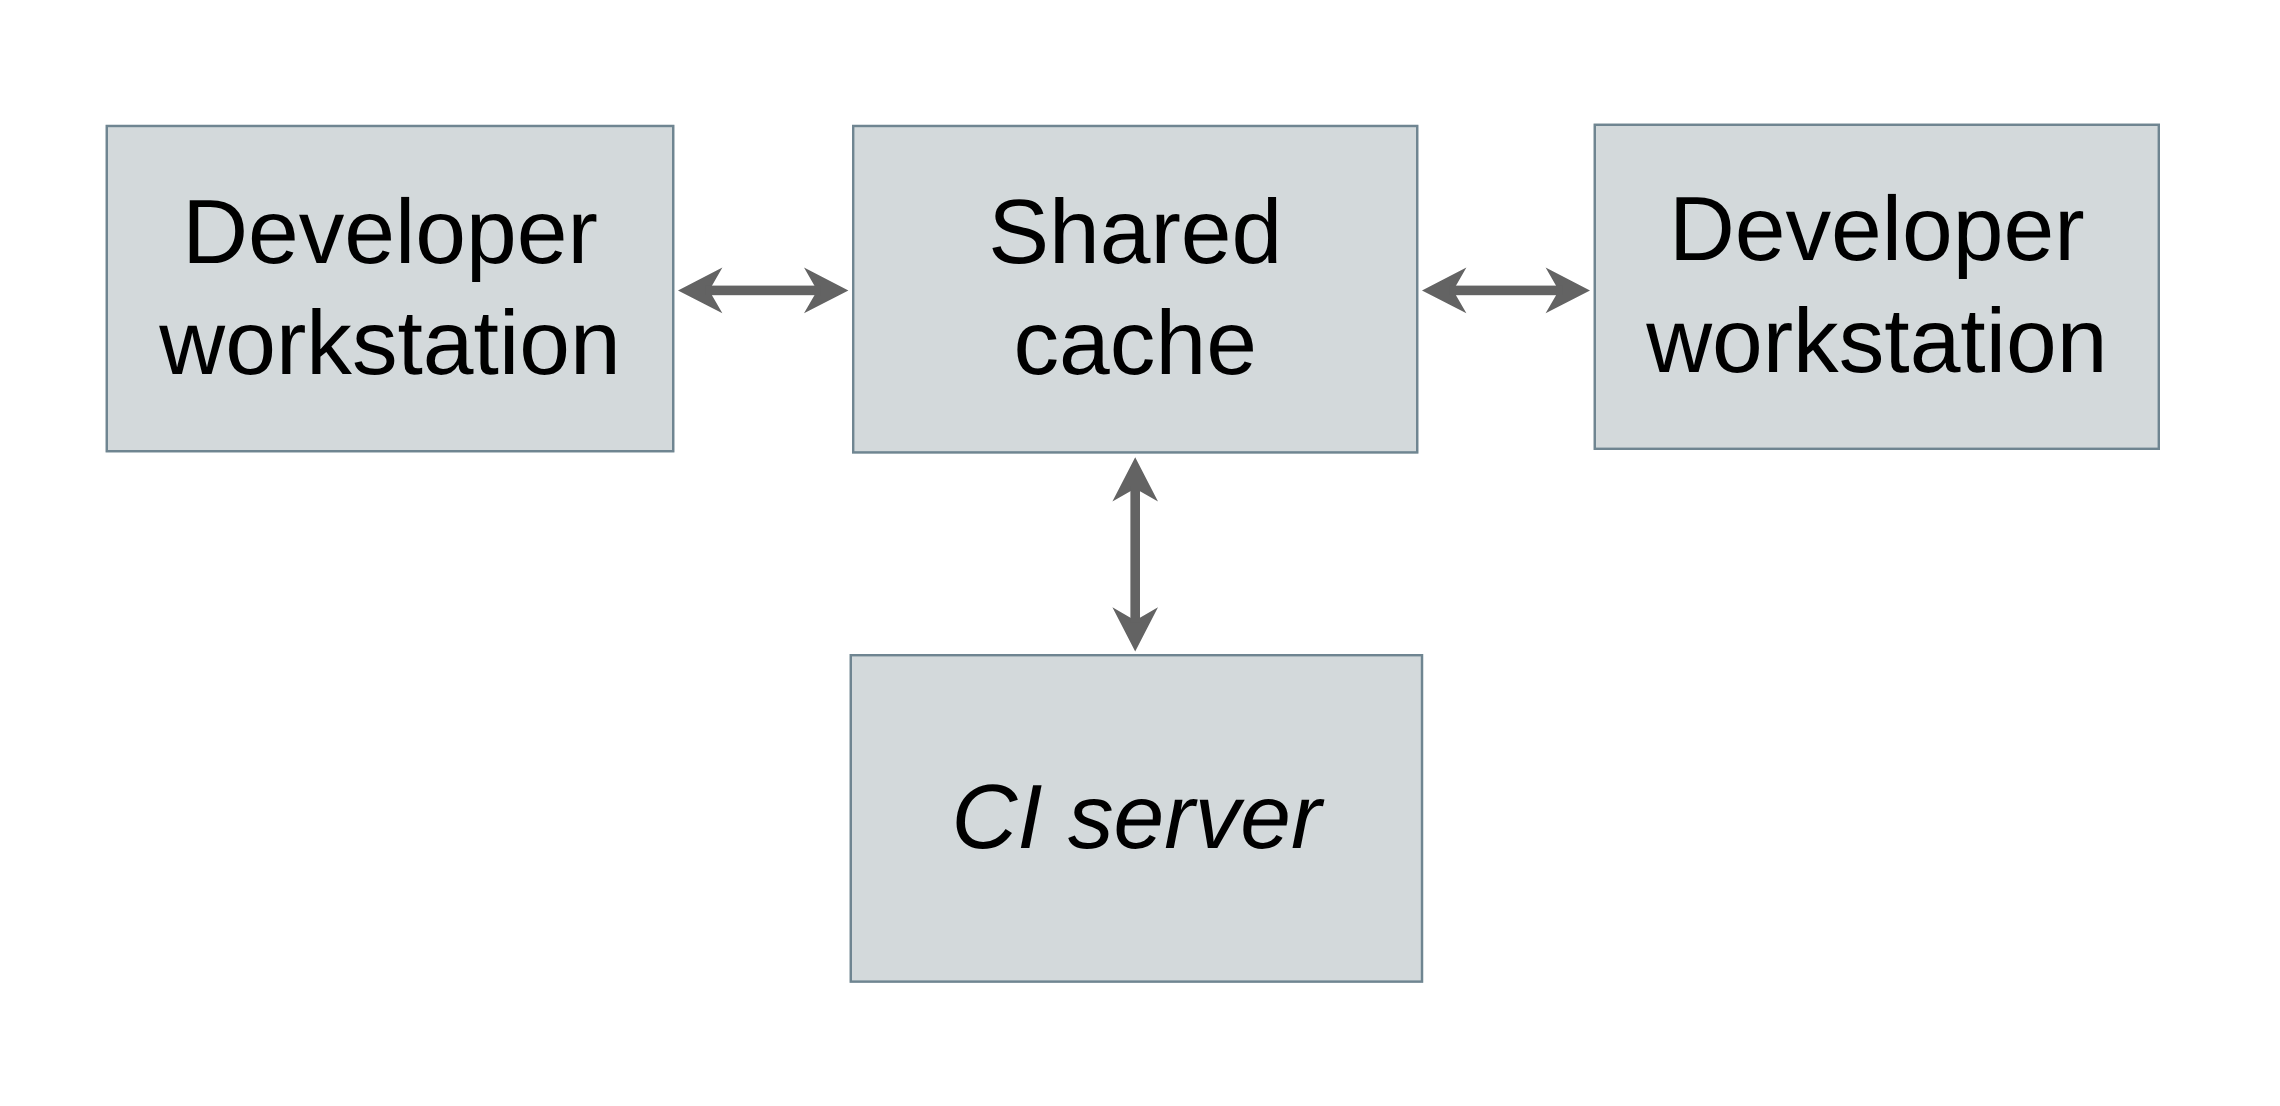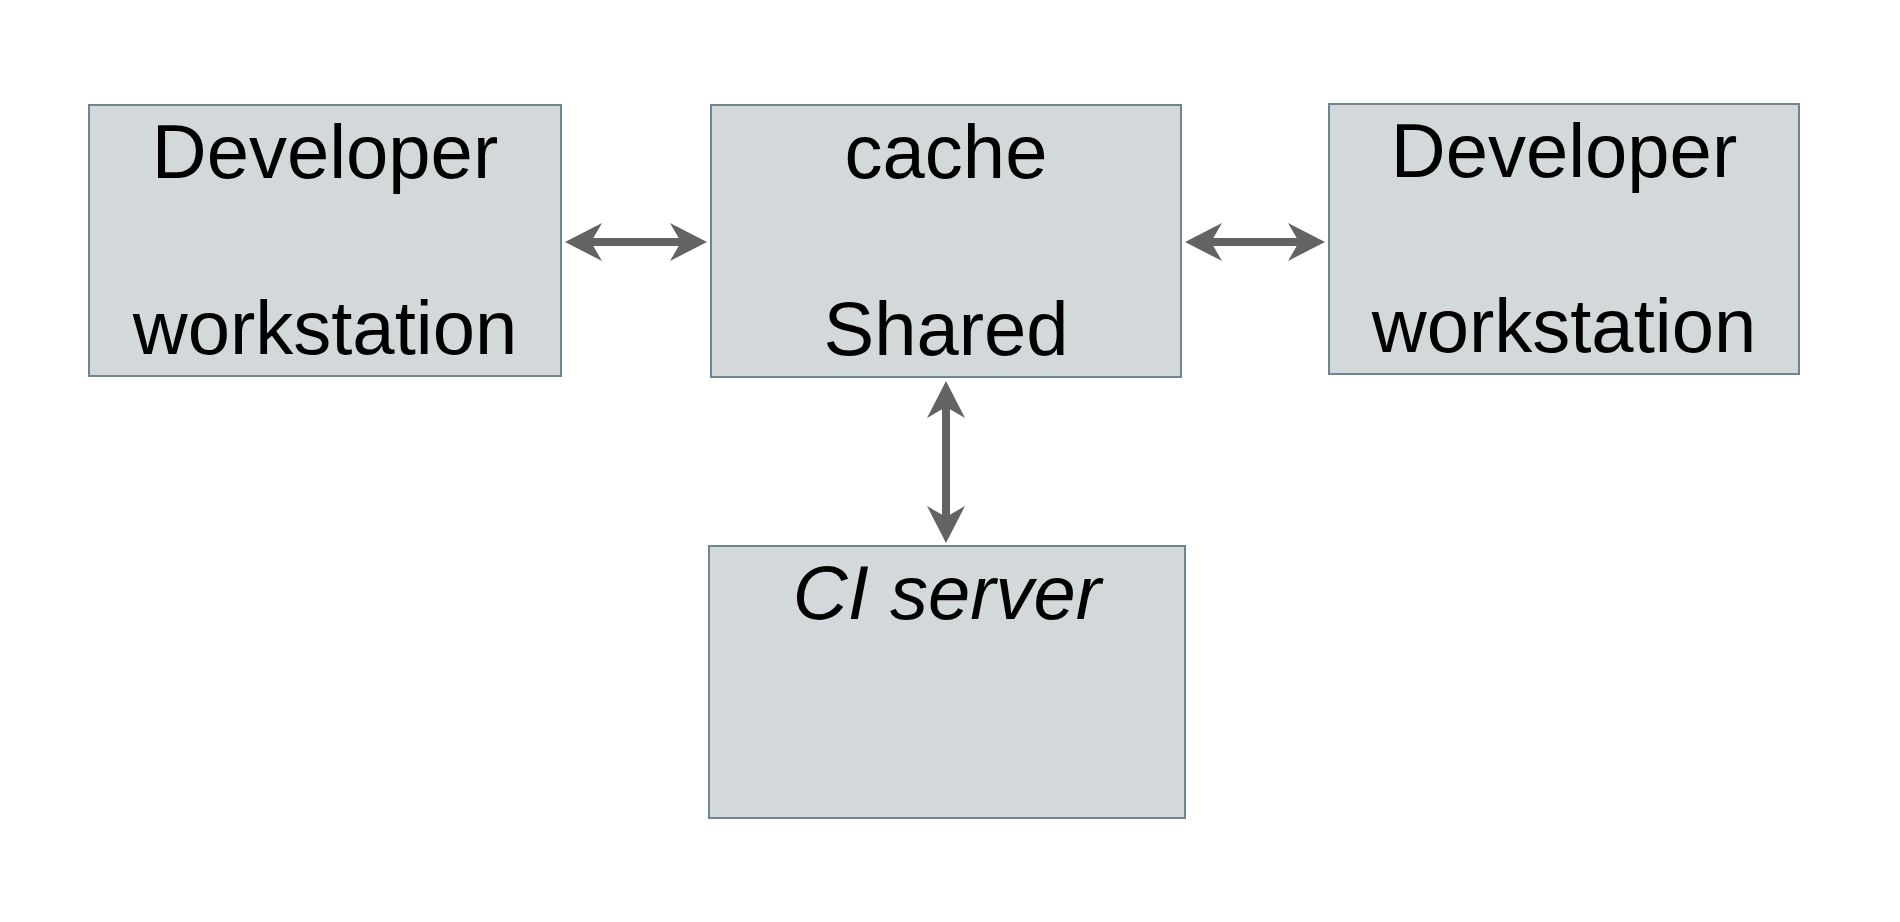--- a/index.html
+++ b/index.html
@@ -16,21 +16,21 @@
     overflow: hidden;
   }
   .node {
     position: absolute;
     background: #d3d9db;
     border: 2px solid #6f8591;
     box-sizing: border-box;
     display: flex;
     flex-direction: column;
     align-items: center;
-    justify-content: space-between;
+    justify-content: center;
     text-align: center;
     color: #000000;
     font-size: 76px;
     line-height: 1.22;
     letter-spacing: 0px;
   }
   .node .line {
     display: block;
     white-space: nowrap;
   }
@@ -50,22 +50,22 @@
 <body>
 
 <div class="canvas">
 
   <div class="node" id="node-dev-left">
     <span class="line">Developer</span>
     <span class="line">workstation</span>
   </div>
 
   <div class="node" id="node-cache">
+    <span class="line">Shared</span>
     <span class="line">cache</span>
-    <span class="line">Shared</span>
   </div>
 
   <div class="node" id="node-dev-right">
     <span class="line">Developer</span>
     <span class="line">workstation</span>
   </div>
 
   <div class="node" id="node-ci">
     <span class="line">CI server</span>
   </div>

